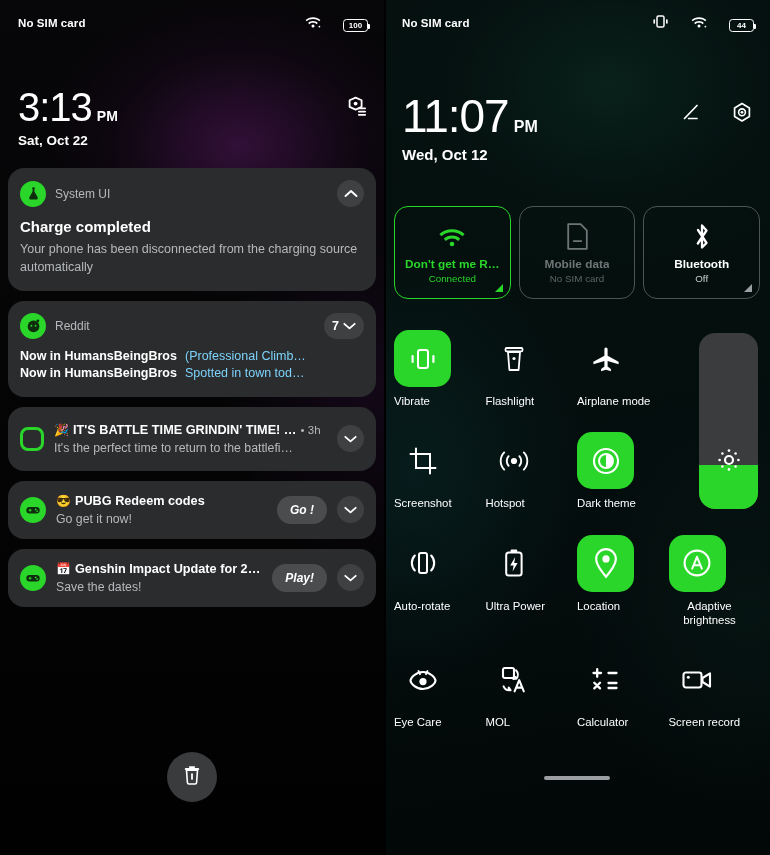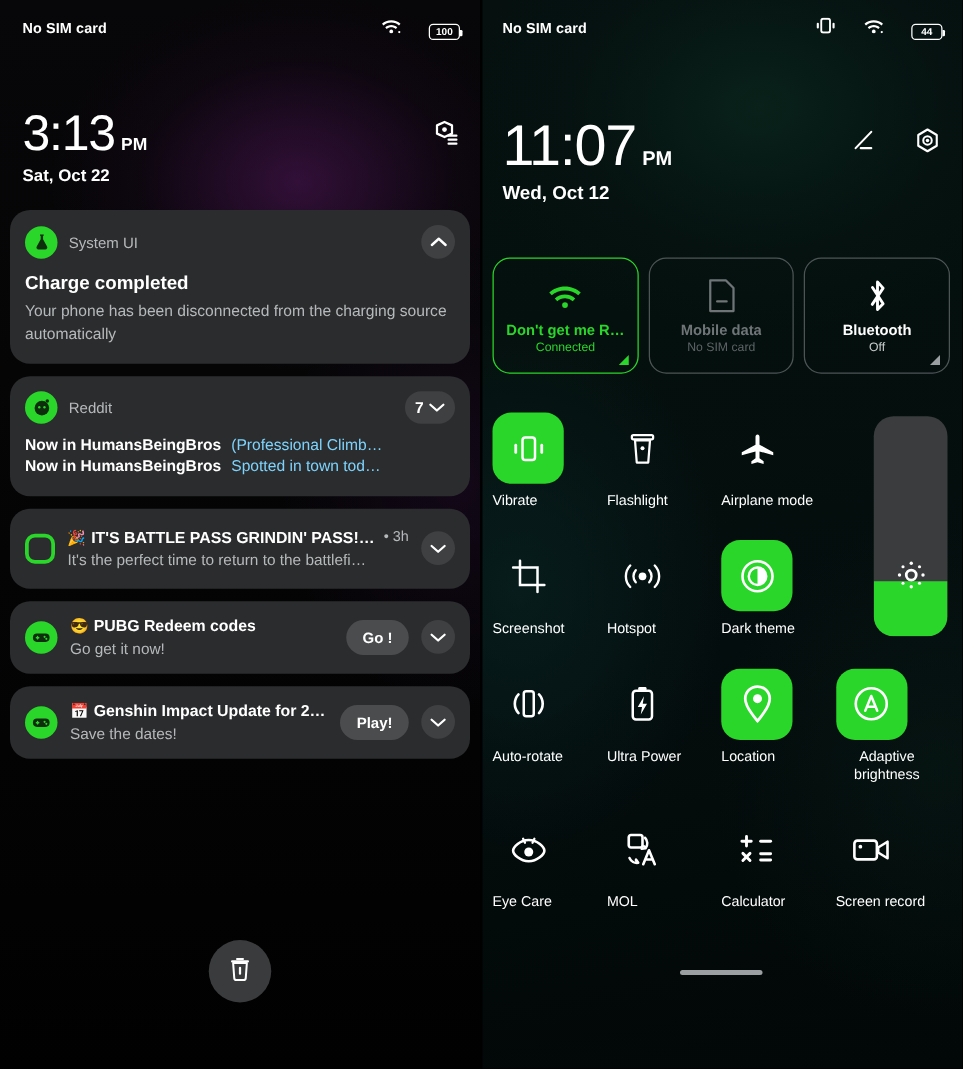--- a/index.html
+++ b/index.html
@@ -113,20 +113,21 @@
   .card.compact{ display:flex; align-items:center; gap:10px; padding:13px 12px; }
   .cc-body{ flex:1; min-width:0; }
   .cc-t1{ display:flex; align-items:center; gap:4px; white-space:nowrap; overflow:hidden; }
   .cc-title{ color:#fff; font-size:12.7px; font-weight:bold; overflow:hidden; text-overflow:ellipsis; }
   .cc-time{ color:#b6b9bb; font-size:11.5px; flex:0 0 auto; }
   .cc-sub{ color:#b6b9bb; font-size:12.3px; margin-top:4px; white-space:nowrap; overflow:hidden; text-overflow:ellipsis; }
   .act-btn{
     background:#4a4c4e; color:#fff; font-size:12px; font-weight:bold;
     border:none; border-radius:14px; padding:7px 13px; flex:0 0 auto;
     font-family:"Liberation Sans", sans-serif;
+    font-style:italic;
   }
   .emoji{ font-size:12px; flex:0 0 auto; }
 
   .clear-btn{
     position:absolute; left:50%; transform:translateX(-50%); top:752px;
     width:50px; height:50px; border-radius:50%; background:#3a3b3d;
     display:flex; align-items:center; justify-content:center;
   }
 
   
@@ -280,21 +281,21 @@
             <span class="rd-txt">Spotted in town tod…</span>
           </div>
         </div>
       </div>
 
       <div class="card compact" style="padding:16px 12px;">
         <span class="appicon hollow"></span>
         <span class="cc-body">
           <span class="cc-t1">
             <span class="emoji">🎉</span>
-            <span class="cc-title">IT'S BATTLE PASS GRINDIN' PASS! …</span>
+            <span class="cc-title">IT'S BATTLE TIME GRINDIN' TIME! …</span>
             <span class="cc-time">• 3h</span>
           </span>
           <span class="cc-sub" style="display:block;">It's the perfect time to return to the battlefi…</span>
         </span>
         <span class="chev-btn">
           <svg width="13" height="8" viewBox="0 0 13 8">
               <path d="M1.3 1.8 L6.5 6.4 L11.7 1.8" fill="none" stroke="#fff" stroke-width="1.8" stroke-linecap="round" stroke-linejoin="round"></path>
             </svg>
         </span>
       </div>

